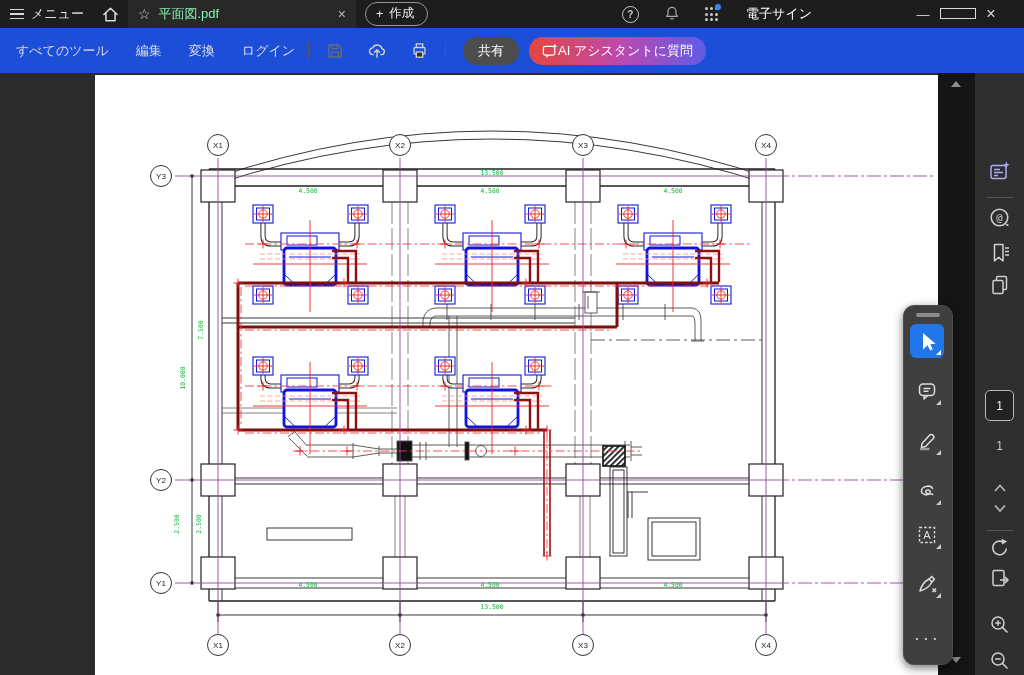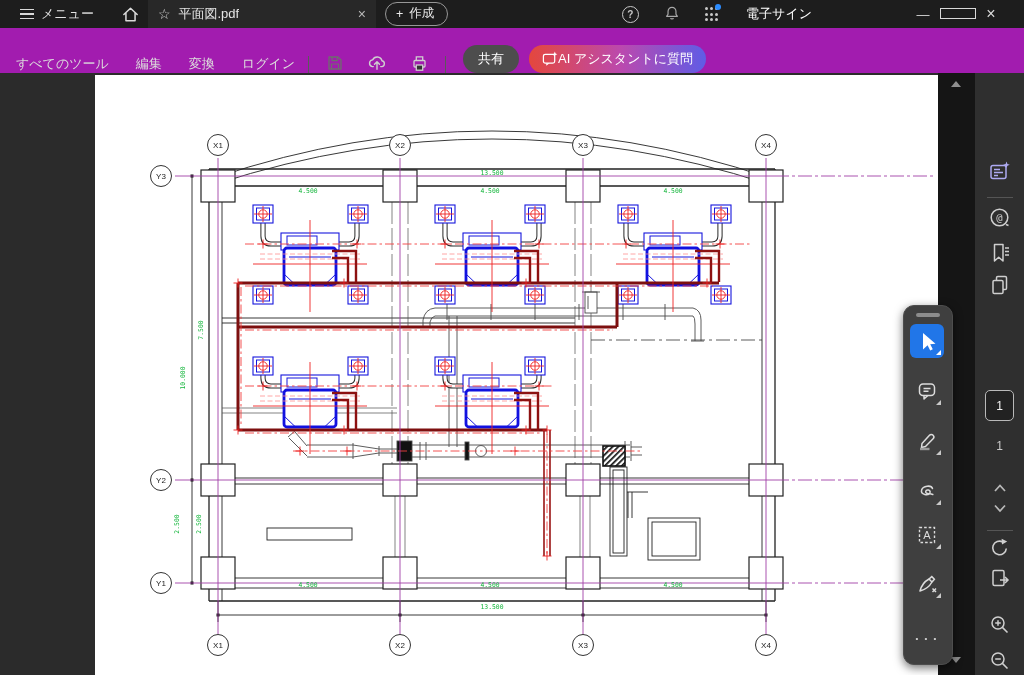--- a/index.html
+++ b/index.html
@@ -1,41 +1,41 @@
 <!DOCTYPE html>
 <html><head>
 <meta charset="utf-8">
 <style>
   html,body{margin:0;padding:0}
   body{width:1024px;height:675px;position:relative;overflow:hidden;background:#2b2b2b;
        font-family:"Liberation Sans","DejaVu Sans",sans-serif;color:#e3e3e3;-webkit-font-smoothing:antialiased}
   
   .titlebar{position:absolute;top:0;left:0;right:0;height:28px;background:#1d1d1d;display:flex;align-items:center;font-size:13px}
-  .tb-btn{display:flex;align-items:center;gap:7px;height:100%;padding:0 20px;cursor:default}
+  .tb-btn{display:flex;align-items:center;gap:7px;height:100%;padding:0 10px;cursor:default}
   .burger{display:inline-flex;flex-direction:column;gap:3px}
   .burger i{display:block;width:14px;height:1.6px;background:#d9d9d9}
   .homebtn{width:34px;height:100%;display:flex;align-items:center;justify-content:center}
   .doc-tab{display:flex;align-items:center;gap:8px;height:100%;width:208px;padding:0 10px;background:#282828}
   .doc-tab .star{font-size:14px;color:#d5d5d5}
-  .doc-tab .title{font-size:13px;color:#e5e5e5;white-space:nowrap;overflow:hidden}
+  .doc-tab .title{font-size:13px;color:#86efac;white-space:nowrap;overflow:hidden}
   .doc-tab .x{margin-left:auto;color:#b9b9b9;font-size:14px}
   .create-btn{margin-left:9px;display:flex;align-items:center;gap:6px;border:1px solid #979797;border-radius:14px;
               padding:2px 13px 3px 10px;font-size:12.5px;color:#ececec}
   .tb-right{margin-left:auto;display:flex;align-items:center;gap:24px;padding-right:16px}
   .helpcirc{width:15px;height:15px;border:1.4px solid #c8c8c8;border-radius:50%;display:flex;align-items:center;justify-content:center;
             font-size:10px;color:#c8c8c8;font-weight:bold}
   .appsgrid{position:relative;display:grid;grid-template-columns:repeat(3,3px);grid-template-rows:repeat(3,3px);gap:2.2px}
   .appsgrid i{width:3px;height:3px;border-radius:50%;background:#c9c9c9}
   .appsgrid .bluedot{position:absolute;right:-3px;top:-3px;width:6px;height:6px;border-radius:50%;background:#2b8cff}
   .login{font-size:13px;color:#fff;margin:0 4px}
   .winctl{display:flex;align-items:center;gap:0;margin-left:66px}
   .winctl span{width:34px;text-align:center;color:#d9d9d9;font-size:13px}
   .maxbox{display:inline-block;width:9px;height:9px;border:1.2px solid #d9d9d9}
   
-  .toolbar{position:absolute;top:28px;left:0;right:0;height:45px;background:#a21caf;display:flex;align-items:flex-end;
+  .toolbar{position:absolute;top:28px;left:0;right:0;height:45px;background:#1d4ed8;display:flex;align-items:center;
            border-bottom:1px solid #242424;font-size:13px}
   .menu-items{display:flex;gap:27px;padding-left:16px;color:#dcdcdc}
   .menu-items span{cursor:default}
   .search-zone{margin-left:auto;display:flex;align-items:center;gap:7px;color:#bdbdbd}
   .vsep{width:1px;height:17px;background:#5a5a5a;margin:0 13px}
   .ticon{display:flex;align-items:center;justify-content:center;width:26px}
   .icongap{display:flex;align-items:center;gap:16px}
   .pill{border-radius:14px;font-size:13px;display:flex;align-items:center;white-space:nowrap}
   .share-pill{background:#4d4d4d;color:#fff;padding:5px 15px;margin-left:4px}
   .ai-pill{color:#fff;padding:5px 13px;margin-left:10px;margin-right:8px;

